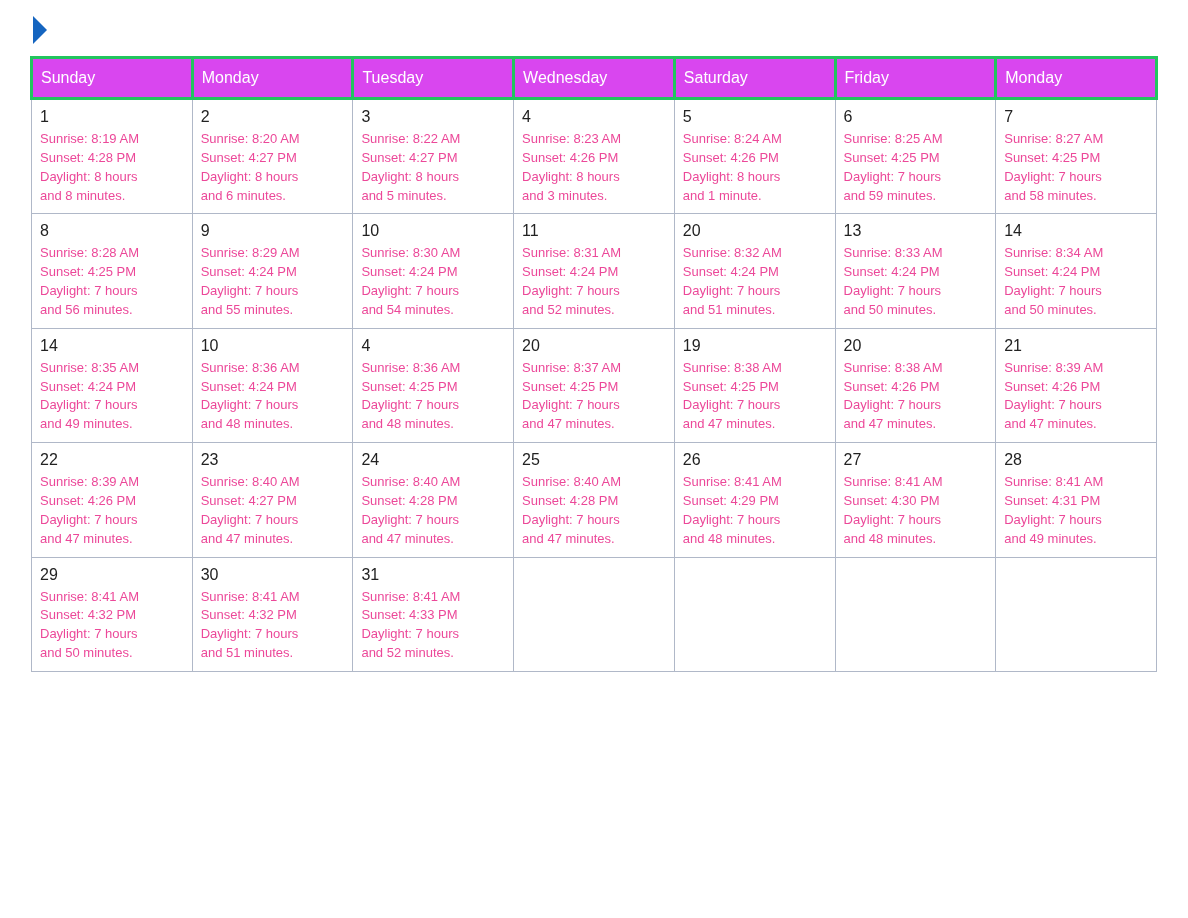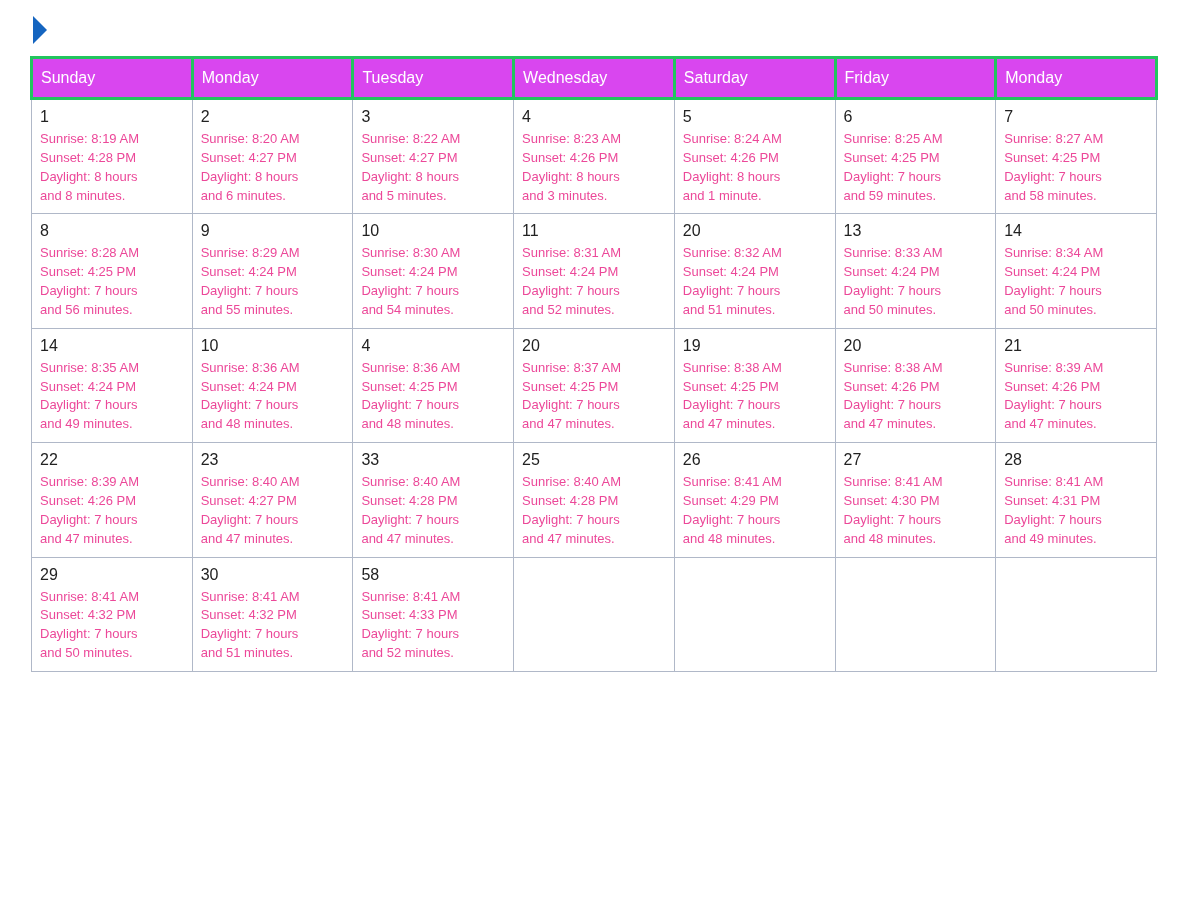--- a/index.html
+++ b/index.html
@@ -227,21 +227,21 @@
       <tr>
         <td>
           <span class="day-num">22</span>
           <div class="day-info">Sunrise: 8:39 AM<br>Sunset: 4:26 PM<br>Daylight: 7 hours<br>and 47 minutes.</div>
         </td>
         <td>
           <span class="day-num">23</span>
           <div class="day-info">Sunrise: 8:40 AM<br>Sunset: 4:27 PM<br>Daylight: 7 hours<br>and 47 minutes.</div>
         </td>
         <td>
-          <span class="day-num">33</span>
+          <span class="day-num">24</span>
           <div class="day-info">Sunrise: 8:40 AM<br>Sunset: 4:28 PM<br>Daylight: 7 hours<br>and 47 minutes.</div>
         </td>
         <td>
           <span class="day-num">25</span>
           <div class="day-info">Sunrise: 8:40 AM<br>Sunset: 4:28 PM<br>Daylight: 7 hours<br>and 47 minutes.</div>
         </td>
         <td>
           <span class="day-num">26</span>
           <div class="day-info">Sunrise: 8:41 AM<br>Sunset: 4:29 PM<br>Daylight: 7 hours<br>and 48 minutes.</div>
         </td>
@@ -257,21 +257,21 @@
       <tr>
         <td>
           <span class="day-num">29</span>
           <div class="day-info">Sunrise: 8:41 AM<br>Sunset: 4:32 PM<br>Daylight: 7 hours<br>and 50 minutes.</div>
         </td>
         <td>
           <span class="day-num">30</span>
           <div class="day-info">Sunrise: 8:41 AM<br>Sunset: 4:32 PM<br>Daylight: 7 hours<br>and 51 minutes.</div>
         </td>
         <td>
-          <span class="day-num">58</span>
+          <span class="day-num">31</span>
           <div class="day-info">Sunrise: 8:41 AM<br>Sunset: 4:33 PM<br>Daylight: 7 hours<br>and 52 minutes.</div>
         </td>
         <td class="empty"></td>
         <td class="empty"></td>
         <td class="empty"></td>
         <td class="empty"></td>
       </tr>
     </tbody>
 </table>
 

